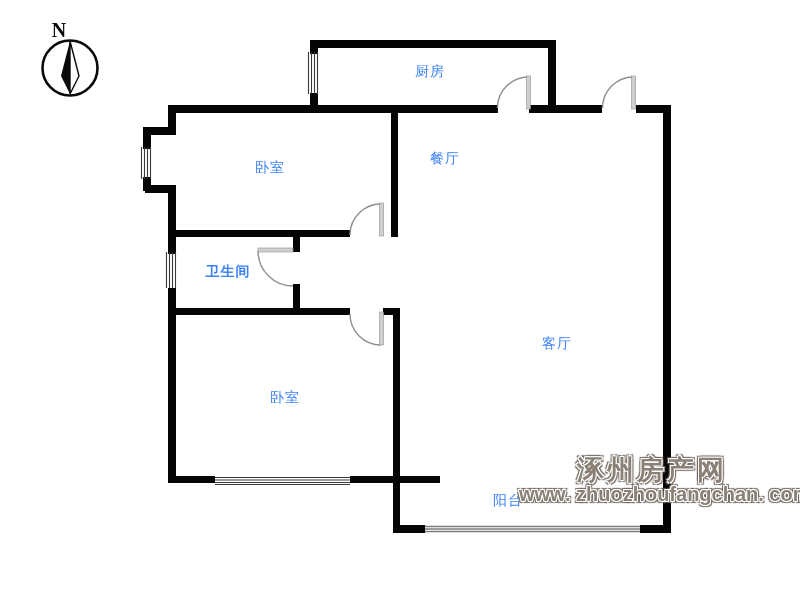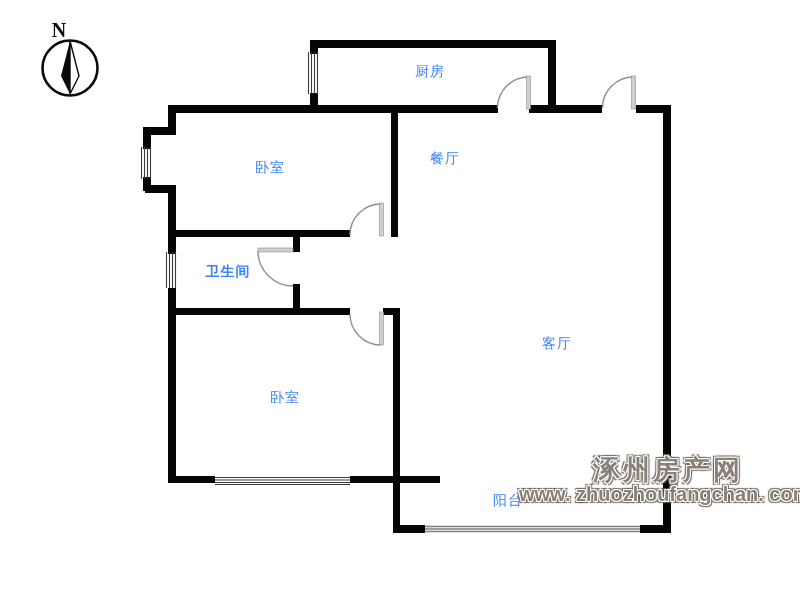--- a/index.html
+++ b/index.html
@@ -13,21 +13,21 @@
     font-size:14px;color:#3b82f6;letter-spacing:1px;white-space:nowrap;
   }
   .wm{
     position:absolute;font-weight:bold;color:#8a8076;white-space:nowrap;
     text-shadow:
       -1px -1px 0 #ffffff, 1px -1px 0 #ffffff,
       -1px  1px 0 #ffffff, 1px  1px 0 #ffffff,
       -2px -2px 1px #6e665f, 2px -2px 1px #6e665f,
       -2px  2px 1px #6e665f, 2px  2px 1px #6e665f;
   }
-  .wm-title{left:577px;top:452px;font-size:27px;letter-spacing:3px;margin-left:16px;}
+  .wm-title{left:577px;top:452px;font-size:27px;letter-spacing:3px;}
   .wm-url{left:519px;top:483px;font-size:20px;letter-spacing:0px;}
 </style>
 </head>
 <body>
 
 <div class="stage">
 
   <svg class="plan-svg" width="800" height="600" viewBox="0 0 800 600">
 
     <g>

